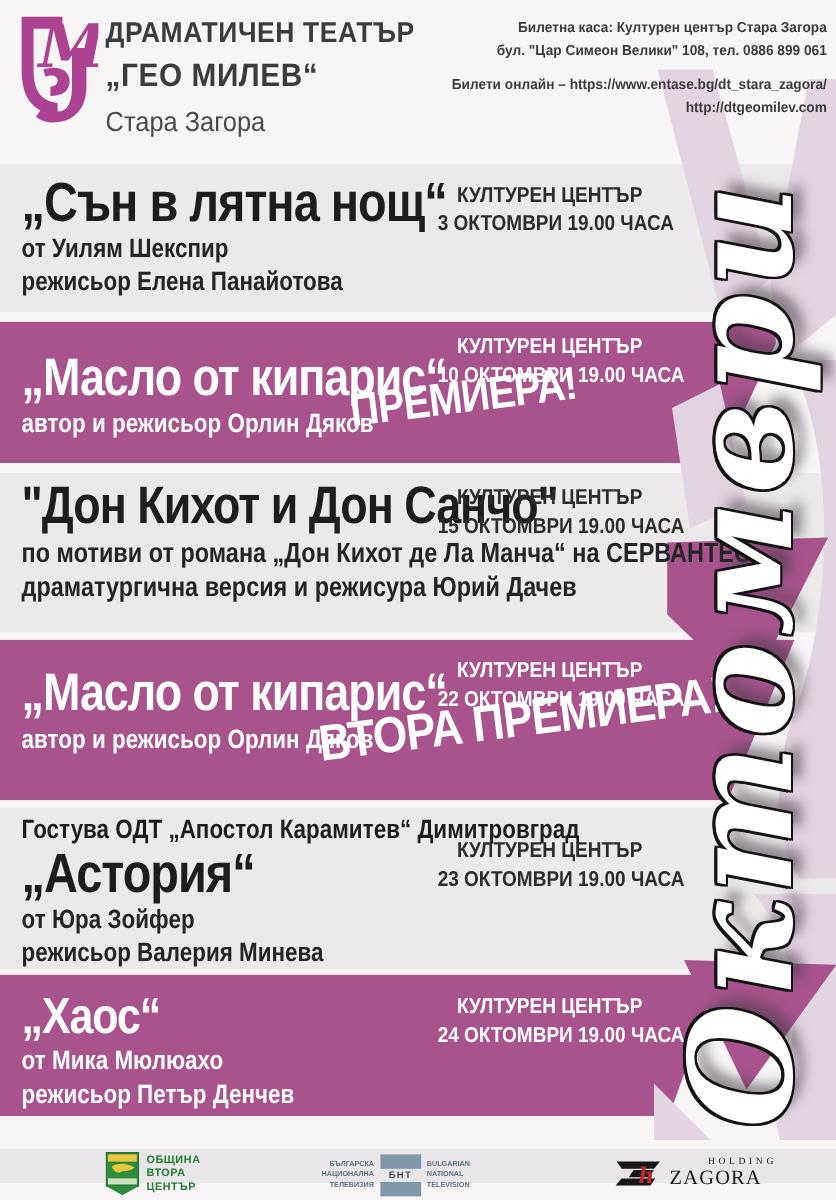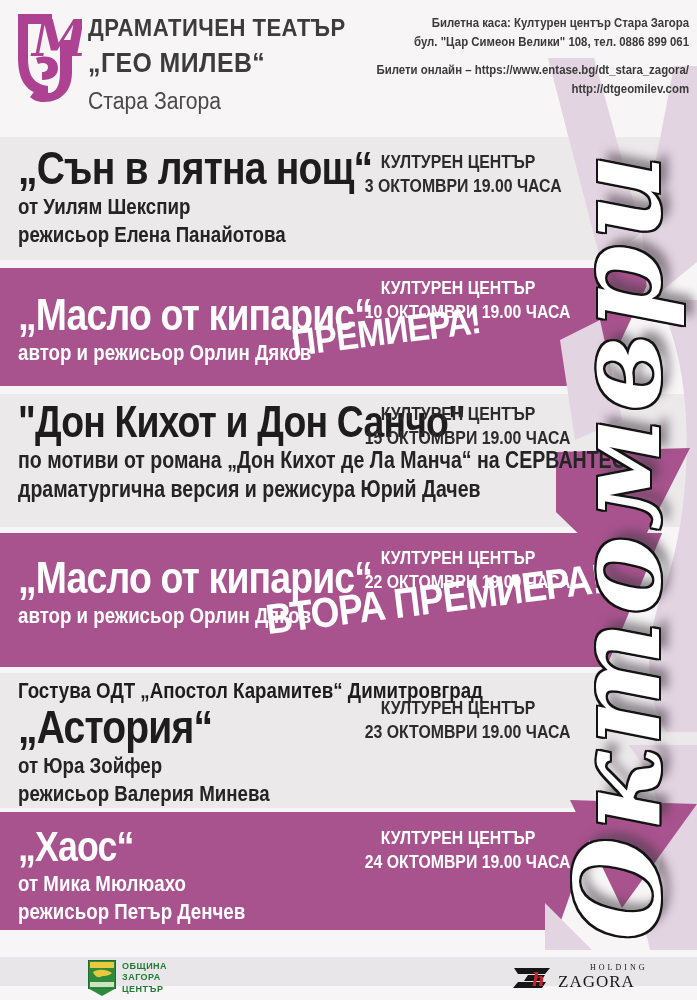--- a/index.html
+++ b/index.html
@@ -195,25 +195,42 @@
     <div class="muni">
       <svg width="28" height="36" viewBox="0 0 28 36">
         <rect x="0.5" y="0.5" width="27" height="28" fill="#2E8A3C" stroke="#1f6b2e"></rect>
         <rect x="2" y="2" width="24" height="6" fill="#E9C73E"></rect>
         <path d="M5 12 C10 9 18 9 24 13 C20 17 16 15 12 17 C9 18 6 15 5 12 Z" fill="#E9C73E"></path>
         <rect x="2" y="22" width="24" height="5" fill="#cfe3c2"></rect>
         <polygon points="0.5,28.5 27.5,28.5 14,36" fill="#2E8A3C"></polygon>
       </svg>
       <div class="muni-text">
         <div>ОБЩИНА</div>
-        <div>ЗАГОРА</div>
+        <div>ВТОРА</div>
         <div>ЦЕНТЪР</div>
       </div>
     </div>
 
+    <div class="bnt">
+      <div class="bnt-side l">
+        <div>БЪЛГАРСКА</div>
+        <div>НАЦИОНАЛНА</div>
+        <div>ТЕЛЕВИЗИЯ</div>
+      </div>
+      <div class="bnt-mid">
+        <div class="bnt-rect"></div>
+        <div class="bnt-name">БНТ</div>
+        <div class="bnt-rect"></div>
+      </div>
+      <div class="bnt-side r">
+        <div>BULGARIAN</div>
+        <div>NATIONAL</div>
+        <div>TELEVISION</div>
+      </div>
+    </div>
 
     <div class="zagora">
       <svg width="40" height="24" viewBox="0 0 40 24">
         <polygon points="2,2 38,2 33,8 6,8" fill="#161616"></polygon>
         <polygon points="16,9 33,9 29,15 12,15" fill="#161616"></polygon>
         <polygon points="6,16 34,16 30,22 1,22" fill="#161616"></polygon>
         <text x="20" y="20" font-family="DejaVu Serif, serif" font-style="italic" font-weight="bold" font-size="18" fill="#C0272D">h</text>
       </svg>
       <div class="zg-text">
         <div class="zg-top">HOLDING</div>

